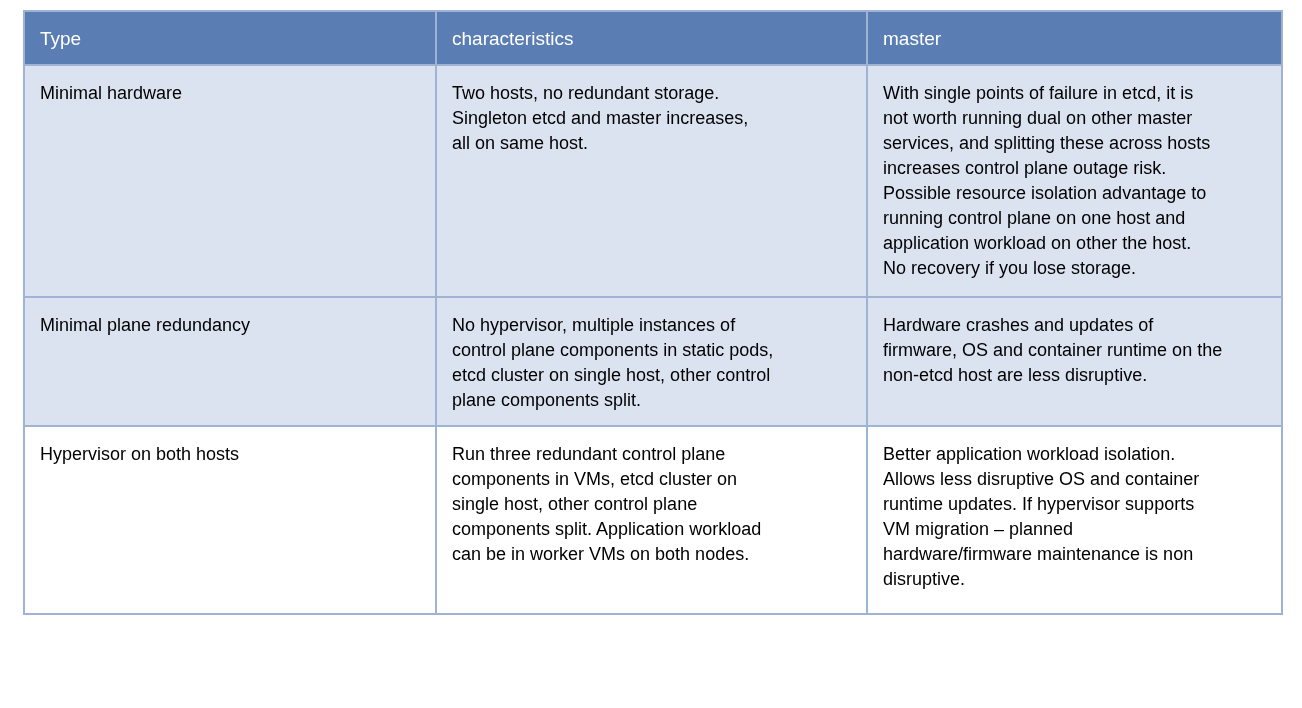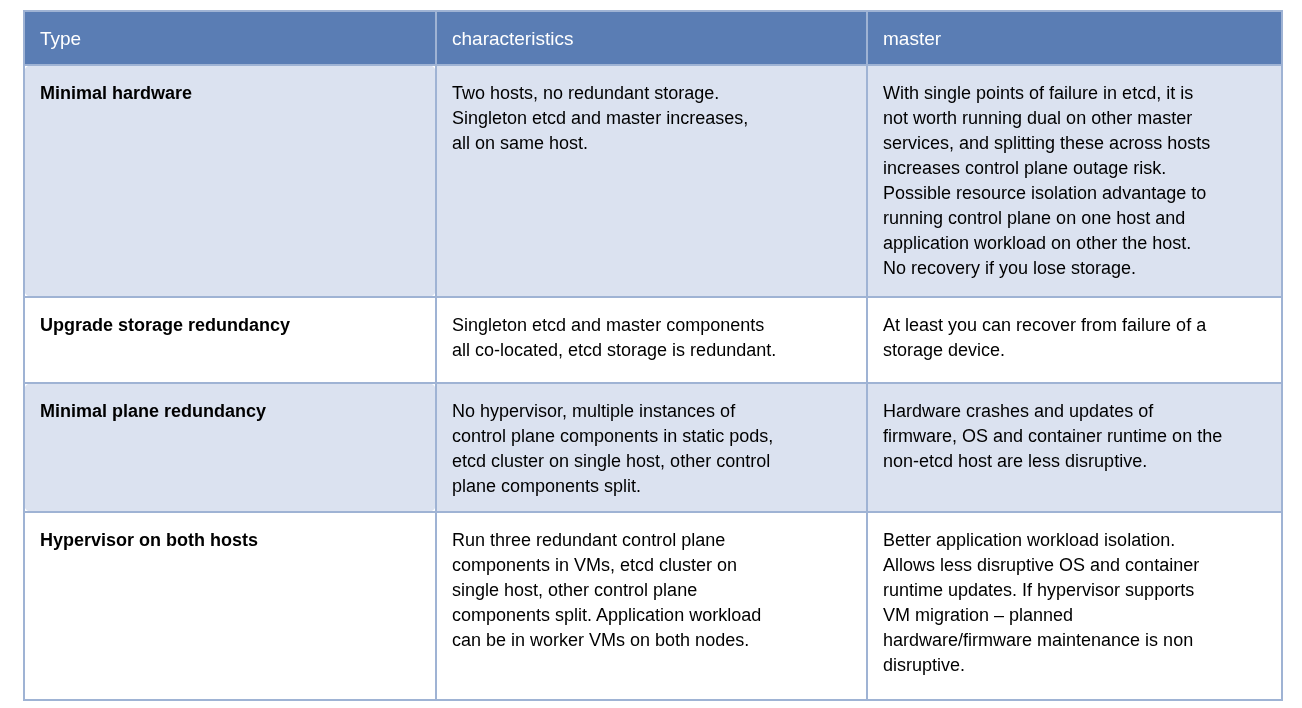--- a/index.html
+++ b/index.html
@@ -30,21 +30,21 @@
   }
   table.doc-table th{
     background:var(--header-bg);
     color:var(--header-text);
     font-size:19px;font-weight:normal;
     text-align:left;vertical-align:middle;
     height:54px;white-space:nowrap;
     padding-top:4px;padding-bottom:4px;
   }
   td.col-type,th.col-type{padding-left:30px;}
-  td.col-type{font-weight:bold;border-radius:8px;}
+  td.col-type{font-weight:normal;}
   tr.row-alt td{background:var(--alt-row-bg);}
   tr.row-plain td{background:#ffffff;}
   tr.r1 td{height:232px;}
   tr.r2 td{height:86px;}
   tr.r3 td{height:127px;}
   tr.r4 td{height:188px;}
 </style>
 </head>
 <body>
 
@@ -69,27 +69,20 @@
 all on same host.</td>
       <td>With single points of failure in etcd, it is
 not worth running dual on other master
 services, and splitting these across hosts
 increases control plane outage risk.
 Possible resource isolation advantage to
 running control plane on one host and
 application workload on other the host.
 No recovery if you lose storage.</td>
     </tr>
-    <tr class="row-plain r2">
-      <td class="col-type">Upgrade storage redundancy</td>
-      <td>Singleton etcd and master components
-all co-located, etcd storage is redundant.</td>
-      <td>At least you can recover from failure of a
-storage device.</td>
-    </tr>
     <tr class="row-alt r3">
       <td class="col-type">Minimal plane redundancy</td>
       <td>No hypervisor, multiple instances of
 control plane components in static pods,
 etcd cluster on single host, other control
 plane components split.</td>
       <td>Hardware crashes and updates of
 firmware, OS and container runtime on the
 non-etcd host are less disruptive.</td>
     </tr>

